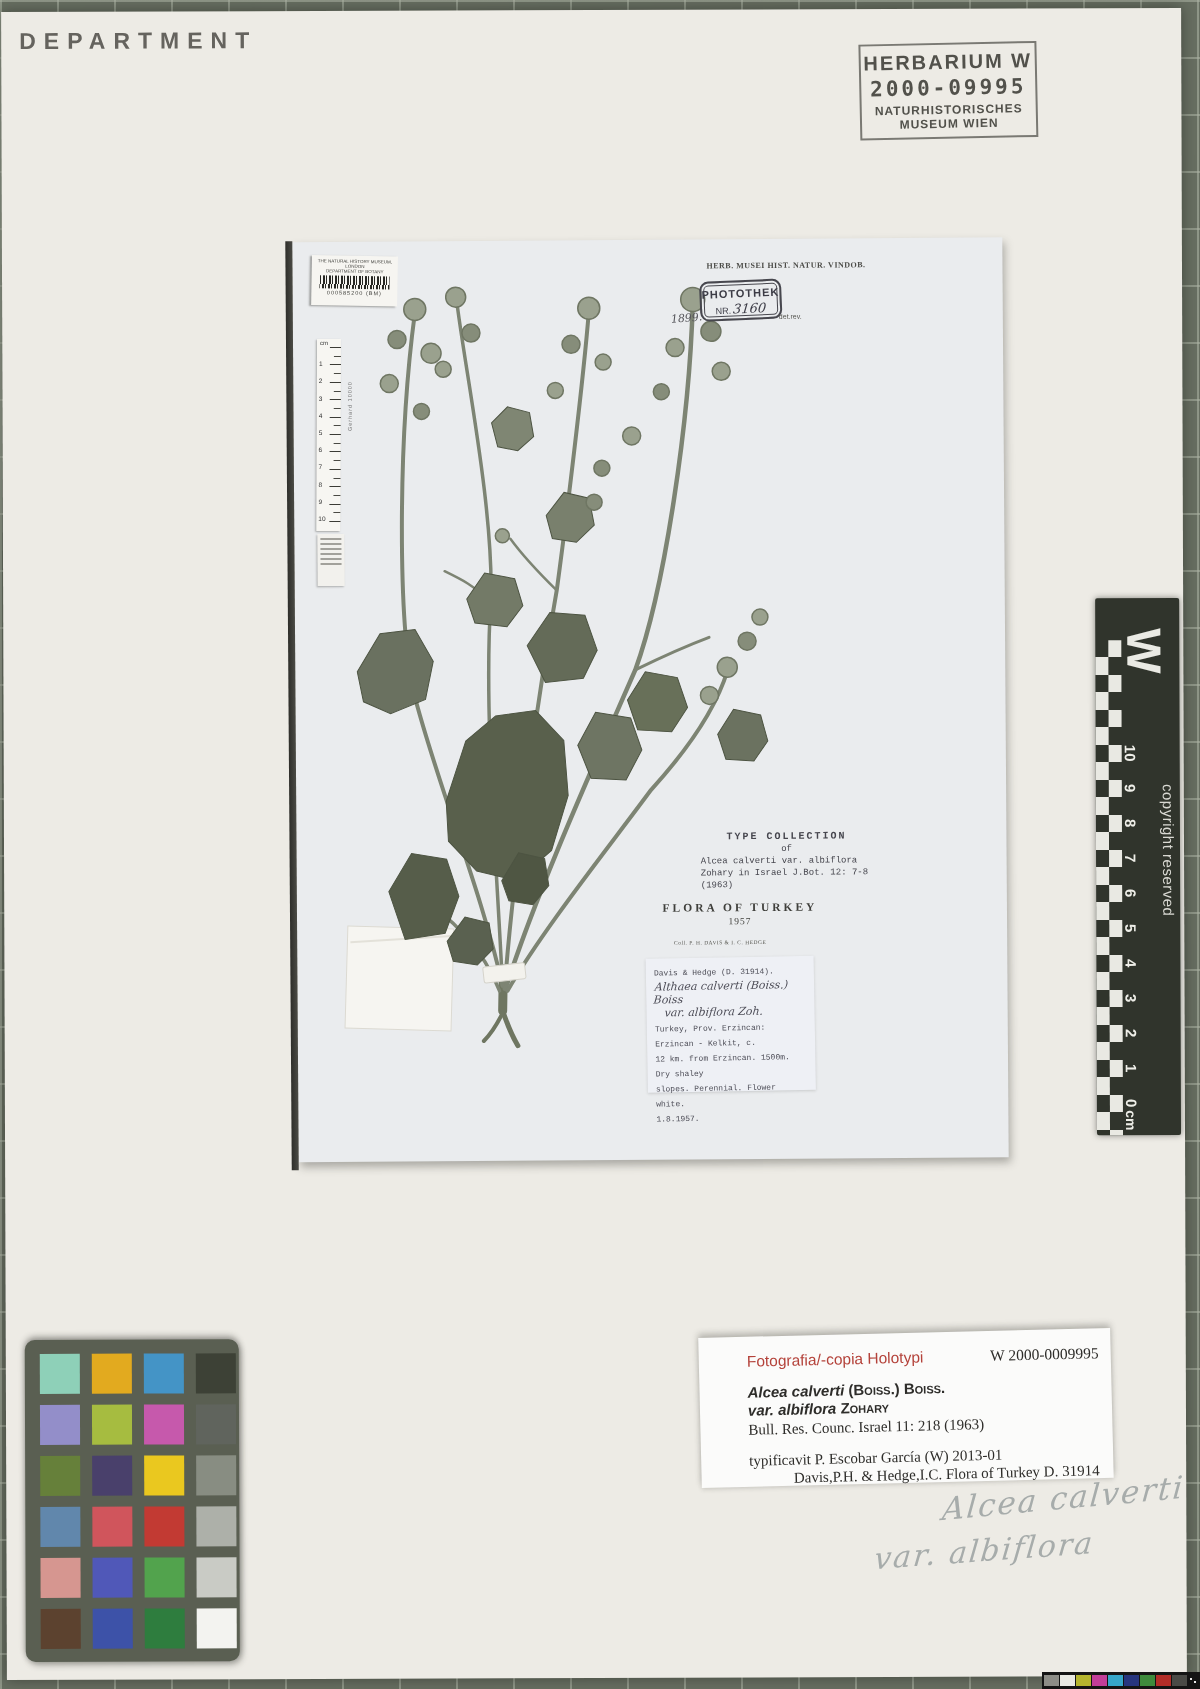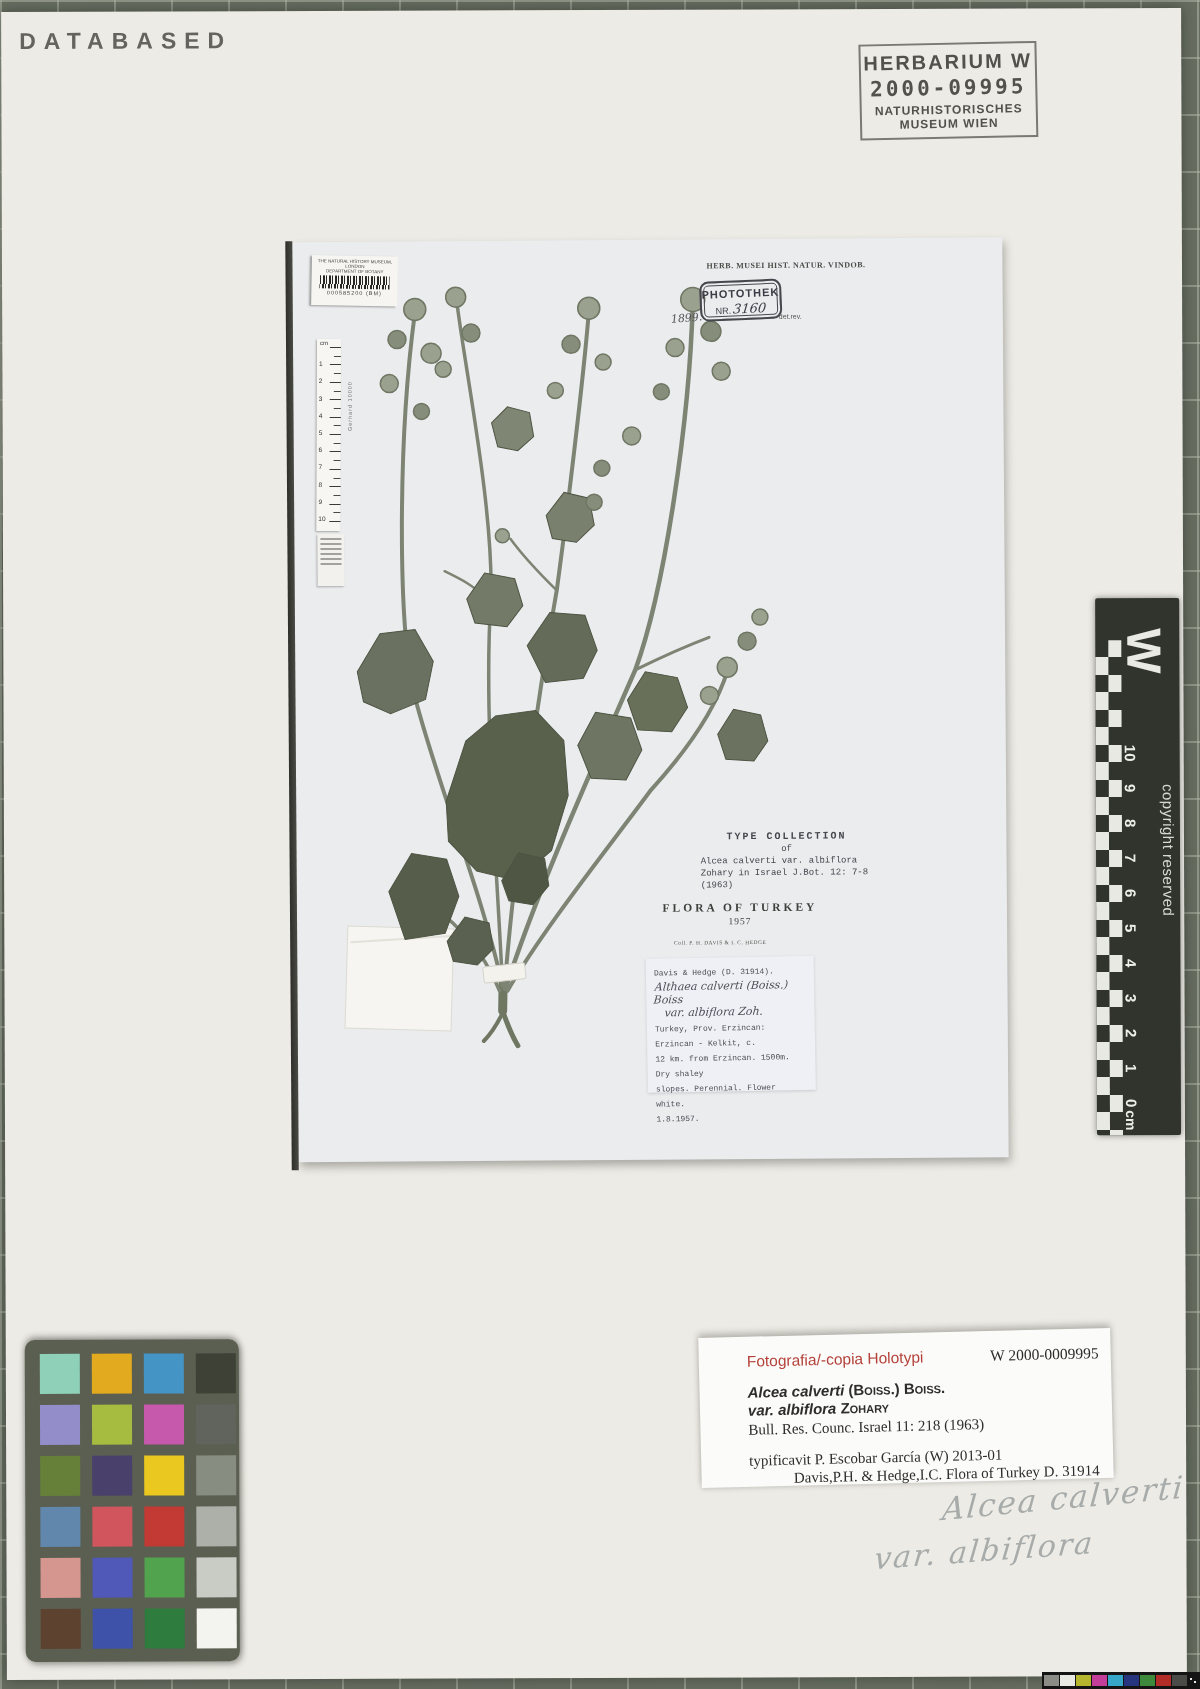--- a/index.html
+++ b/index.html
@@ -123,21 +123,21 @@
   .fb-marks{width:10px;height:11px;position:relative;}
   .fb-marks:before{content:"";position:absolute;left:2px;top:3px;width:2px;height:2px;background:#e8e8e8;}
   .fb-marks:after{content:"";position:absolute;left:6px;top:6px;width:2px;height:2px;background:#e8e8e8;}
 </style>
 </head>
 <body>
 
 <div id="canvas">
   <div class="board">
 
-    <div class="databased">DATABASED</div>
+    <div class="databased">DEPARTMENT</div>
 
     <div class="herb-stamp">
       <div class="hs1">HERBARIUM W</div>
       <div class="hs2">2000-09995</div>
       <div class="hs3">NATURHISTORISCHES</div>
       <div class="hs4">MUSEUM WIEN</div>
     </div>
 
     <div class="sheet">
       <div class="sheet-edge"></div>

